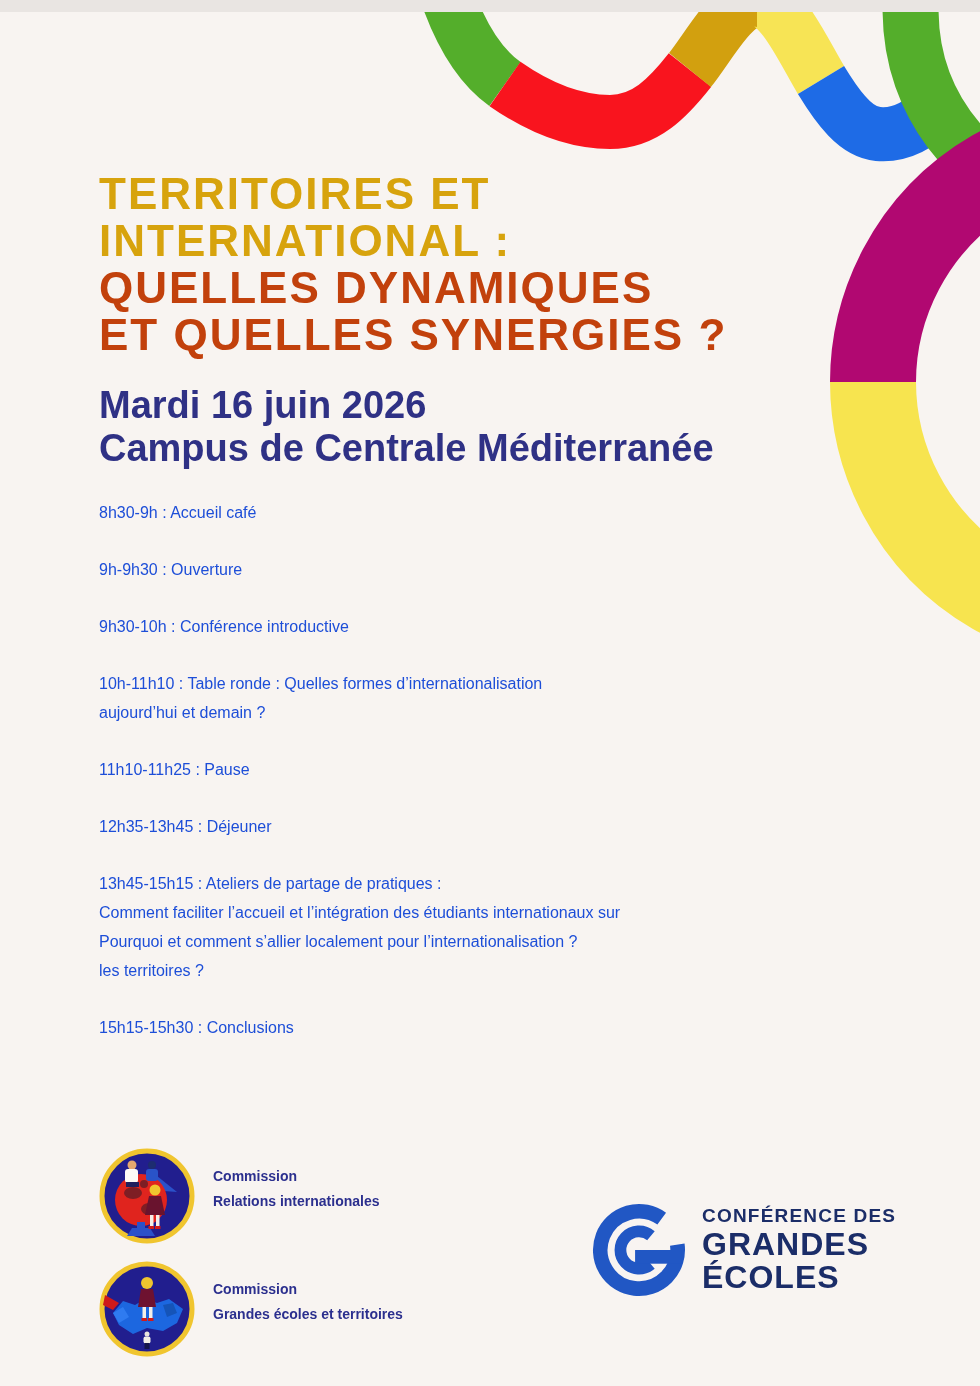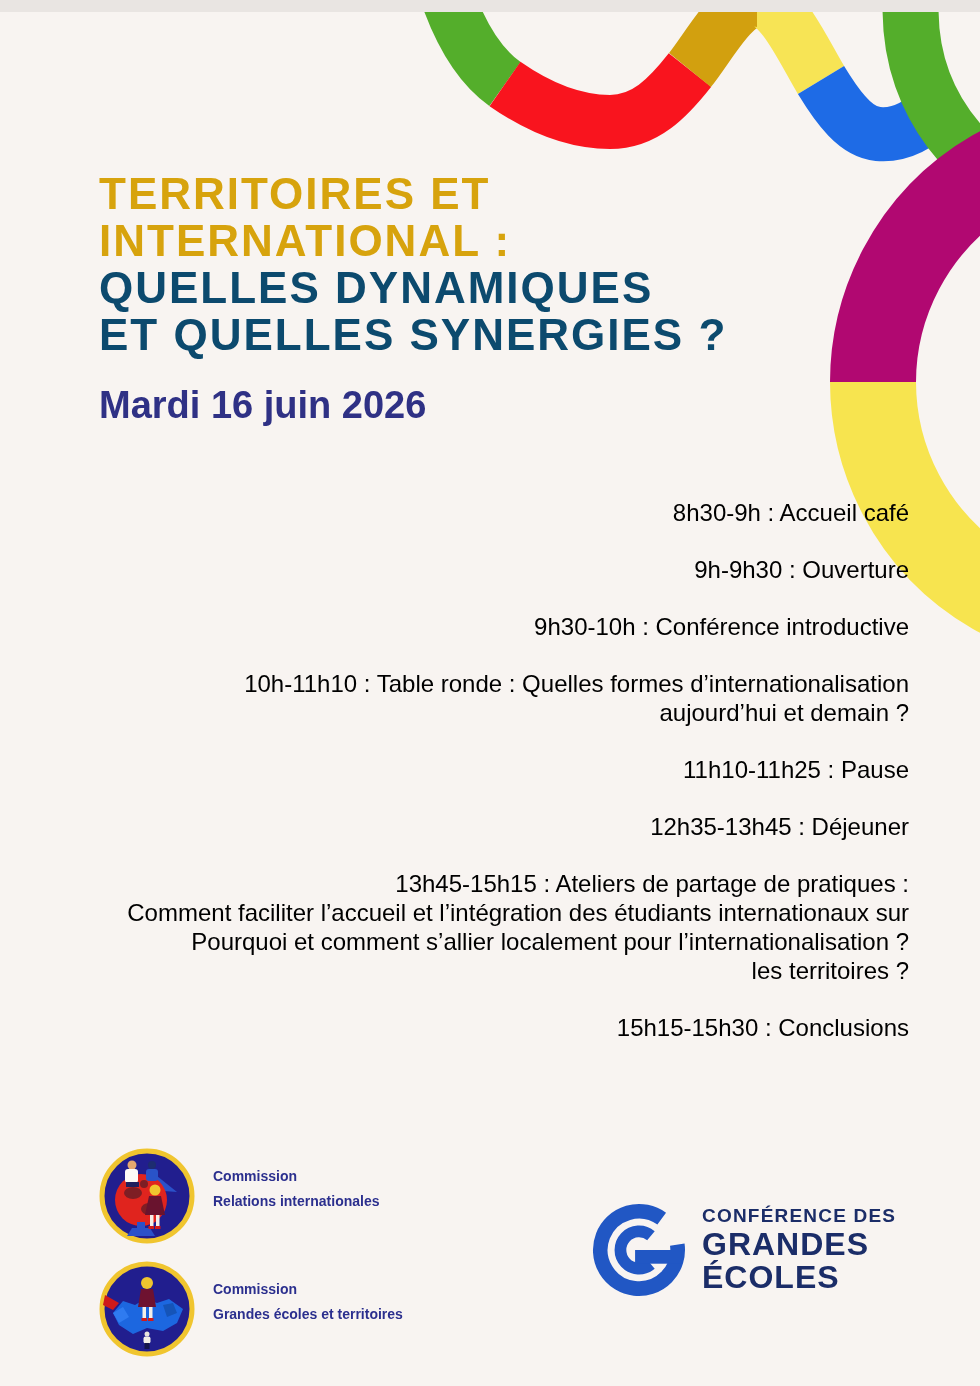--- a/index.html
+++ b/index.html
@@ -7,26 +7,26 @@
     position:relative;width:980px;height:1386px;margin:12px auto;
     background:#F8F4F1;overflow:hidden;
     font-family:"Liberation Sans",sans-serif;
   }
   .decor{position:absolute;left:0;top:0;width:980px;height:1386px;pointer-events:none;}
   .content{position:absolute;left:0;top:0;width:100%;height:100%;}
 
   .title{position:absolute;left:99px;top:158px;font-weight:bold;font-size:44px;
          line-height:47px;letter-spacing:2px;text-transform:uppercase;}
   .title .gold{color:#D7A30D;}
-  .title .magenta{color:#0c4a6e;}
+  .title .magenta{color:#c2410c;}
 
   .datevenue{position:absolute;left:99px;top:372px;font-weight:bold;font-size:38px;
              line-height:43px;color:#2F3185;}
 
-  .schedule{position:absolute;left:99px;top:486px;color:#000000;font-size:24px;line-height:29px;width:810px;text-align:right;}
+  .schedule{position:absolute;left:99px;top:486px;color:#1d4ed8;font-size:16px;line-height:29px;width:810px;}
   .schedule .item{margin:0 0 28px 0;}
 
   .badge-row{position:absolute;left:99px;}
   .badge1{top:1136px;}
   .badge2{top:1249px;}
   .badge-label{position:absolute;left:213px;font-weight:bold;font-size:14px;line-height:25px;color:#2B2F8E;}
   .badge-label.first{top:1152px;}
   .badge-label.second{top:1265px;}
 
   .cge-mark{position:absolute;left:592px;top:1191px;}
@@ -59,20 +59,21 @@
 
     <div class="title">
       <div class="gold">TERRITOIRES ET</div>
       <div class="gold">INTERNATIONAL :</div>
       <div class="magenta">QUELLES DYNAMIQUES</div>
       <div class="magenta">ET QUELLES SYNERGIES ?</div>
     </div>
 
     <div class="datevenue">
       <div>Mardi 16 juin 2026</div>
+      <div>Campus de Centrale Méditerranée</div>
     </div>
 
     <div class="schedule">
       <div class="item">
         <div>8h30-9h : Accueil café</div>
       </div>
       <div class="item">
         <div>9h-9h30 : Ouverture</div>
       </div>
       <div class="item">

